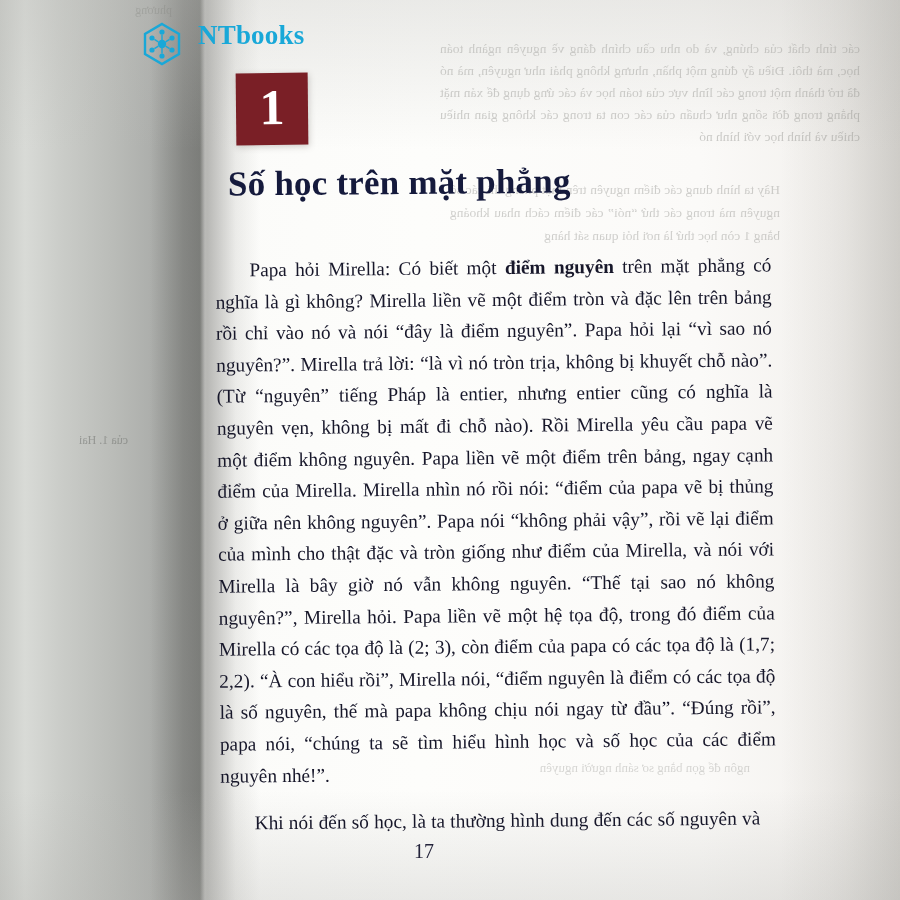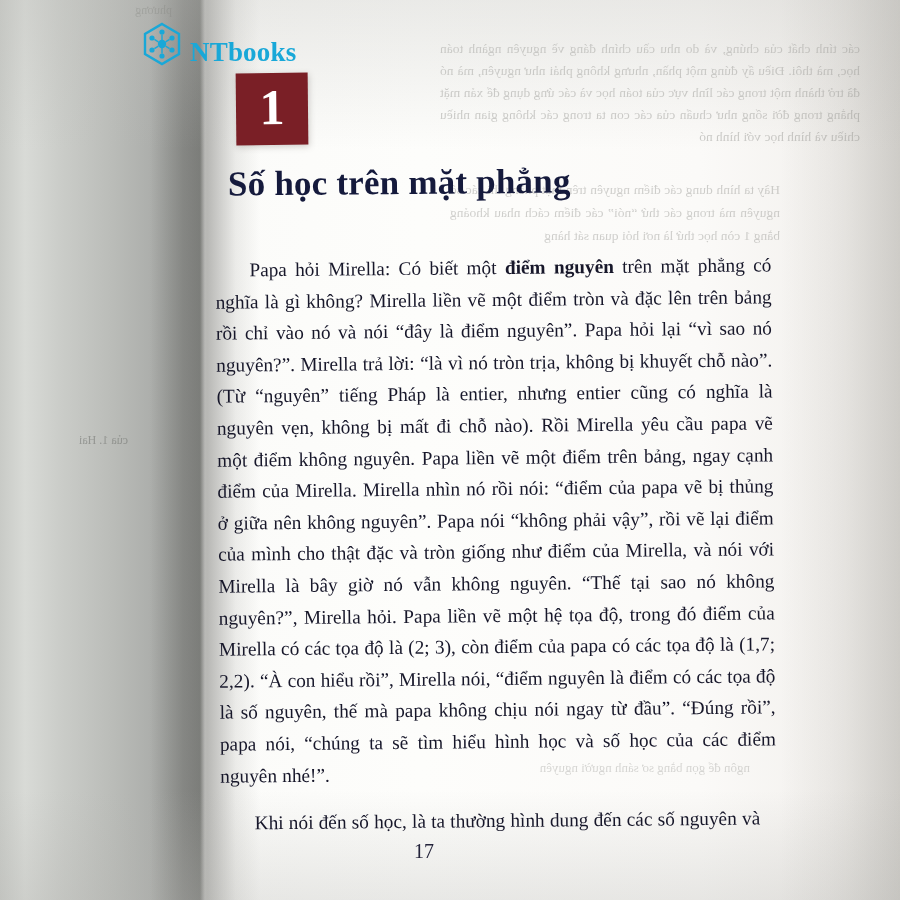--- a/index.html
+++ b/index.html
@@ -173,22 +173,22 @@
     opacity: 0.38;
     pointer-events: none;
   }
 
   
   .watermark {
     position: absolute;
     left: 140px;
     top: 22px;
     display: flex;
-    align-items: flex-end;
-    gap: 6px;
+    align-items: flex-start;
+    gap: 14px;
     z-index: 30;
   }
   .wm-mark {
     width: 44px;
     height: 44px;
     position: relative;
     flex: none;
   }
   .wm-mark svg { display: block; }
   .wm-text {

